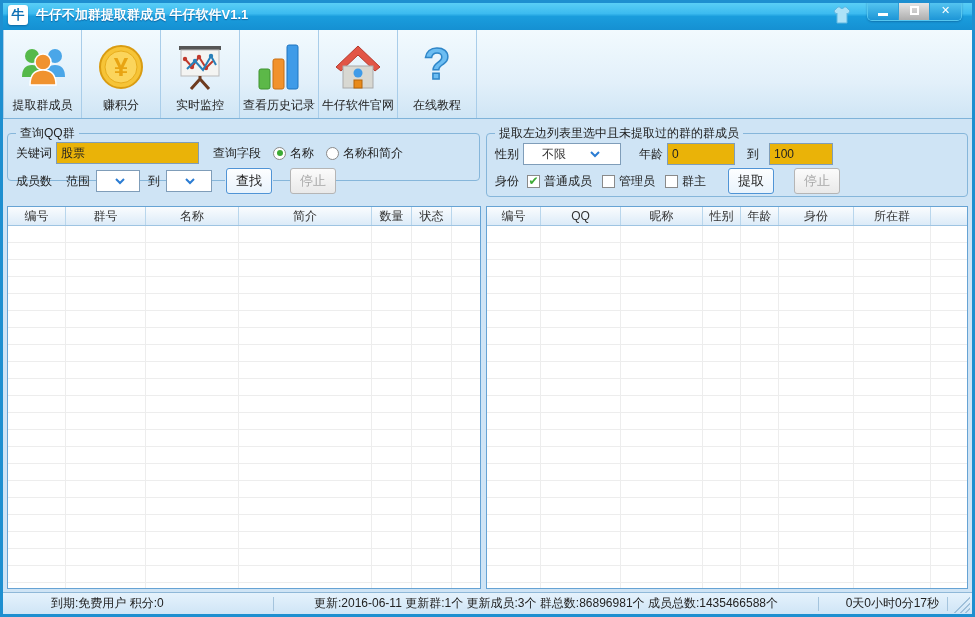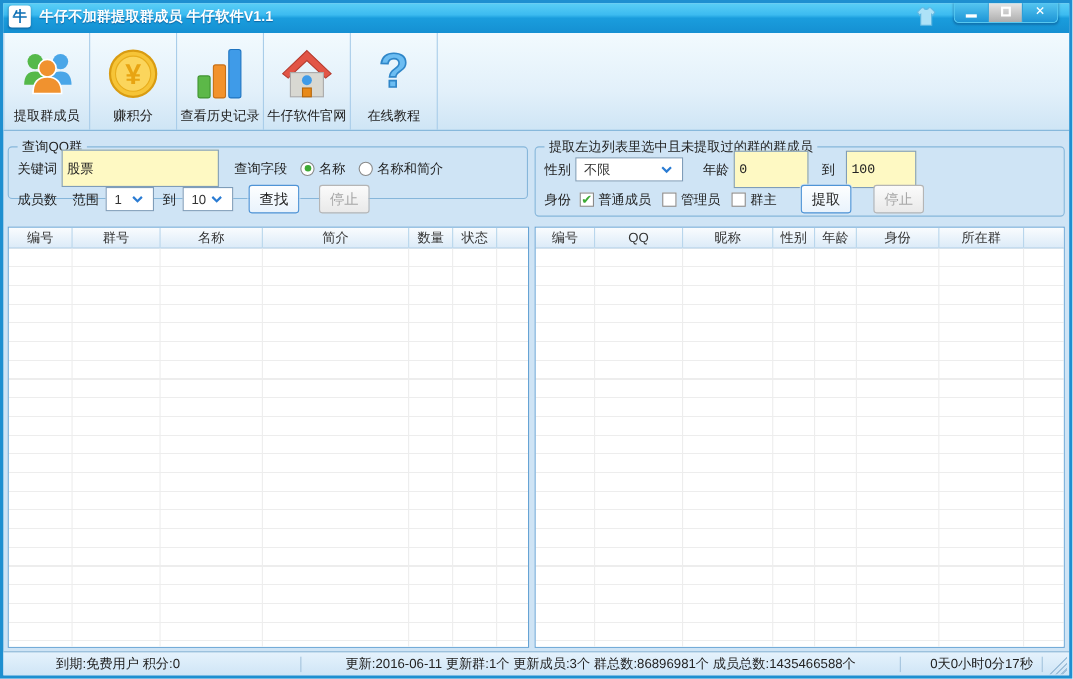--- a/index.html
+++ b/index.html
@@ -42,24 +42,24 @@
     align-items:center; justify-content:center; }
   .tbtn .tlabel{ font-size:12px; color:#222; white-space:nowrap; }
 
   
   .groupbox{ position:absolute; border:1px solid #86b6da; border-radius:4px; }
   .gb-legend{ position:absolute; top:-8px; left:8px; background:#cfe4f5; padding:0 4px;
     font-size:12px; color:#222; line-height:14px; }
   .gb-row{ position:absolute; left:0; right:0; height:22px; display:flex; align-items:center; }
   .lbl{ color:#222; white-space:nowrap; }
 
-  .txt{ height:22px; border:1px solid #7f9db9; background:#fef9c3; padding:16px 4px;
-    font-family:Liberation Mono, monospace; font-size:12px; color:#222; }
+  .txt{ height:22px; border:1px solid #7f9db9; background:#eab308; padding:4px 4px;
+    font-family:Liberation Sans, sans-serif; font-size:12px; color:#222; }
   .combo{ height:22px; border:1px solid #7f9db9; background:#fff; display:flex;
-    align-items:center; padding:0 7px; cursor:pointer; position:relative; }
+    align-items:center; padding:0 18px; cursor:pointer; position:relative; }
   .combo .cv{ flex:1; overflow:hidden; white-space:nowrap; }
   .combo .chev{ width:14px; display:flex; align-items:center; justify-content:center; }
 
   .radio{ width:13px; height:13px; border:1px solid #8a8a8a; border-radius:50%;
     background:#fff; display:inline-flex; align-items:center; justify-content:center;
     margin-right:4px; cursor:pointer; flex:none; }
   .radio .dot{ width:6px; height:6px; border-radius:50%; background:#3daa35; }
   .check{ width:13px; height:13px; border:1px solid #8a8a8a; background:#fff;
     display:inline-flex; align-items:center; justify-content:center; margin-right:4px;
     cursor:pointer; flex:none; font-size:12px; line-height:12px; color:#3daa35; font-weight:bold; }
@@ -141,20 +141,38 @@
       <div class="ticon">
         <svg width="50" height="48" viewBox="0 0 50 48">
           <circle cx="25" cy="24" r="21" fill="#f6c437" stroke="#d99c12" stroke-width="2"></circle>
           <circle cx="25" cy="24" r="16" fill="#fbd55c" stroke="#e8ad1c" stroke-width="1"></circle>
           <text x="25" y="33" text-anchor="middle" font-size="26" font-weight="bold" fill="#e8a412">¥</text>
         </svg>
       </div>
       <div class="tlabel">赚积分</div>
     </div>
 
+    <div class="tbtn">
+      <div class="ticon">
+        <svg width="50" height="48" viewBox="0 0 50 48">
+          <rect x="4" y="3" width="42" height="4" fill="#555"></rect>
+          <rect x="6" y="7" width="38" height="26" fill="#f4f4f2" stroke="#bbb"></rect>
+          <polyline points="10,16 17,24 24,14 31,25 38,18" fill="none" stroke="#c0392b" stroke-width="2"></polyline>
+          <circle cx="10" cy="16" r="2.2" fill="#c0392b"></circle>
+            <circle cx="17" cy="24" r="2.2" fill="#c0392b"></circle>
+          <circle cx="24" cy="14" r="2.2" fill="#c0392b"></circle>
+            <circle cx="31" cy="25" r="2.2" fill="#c0392b"></circle>
+          <polyline points="12,26 20,18 28,27 36,13 41,22" fill="none" stroke="#2980b9" stroke-width="2"></polyline>
+          <circle cx="20" cy="18" r="2.2" fill="#2980b9"></circle>
+            <circle cx="36" cy="13" r="2.2" fill="#2980b9"></circle>
+          <path d="M25 33 L25 38 M25 36 L16 46 M25 36 L34 46" stroke="#6d3b1f" stroke-width="3" fill="none"></path>
+        </svg>
+      </div>
+      <div class="tlabel">实时监控</div>
+    </div>
 
     <div class="tbtn">
       <div class="ticon">
         <svg width="50" height="48" viewBox="0 0 50 48">
           <rect x="5" y="26" width="11" height="20" rx="2" fill="#5cb848" stroke="#3f9330"></rect>
           <rect x="19" y="16" width="11" height="30" rx="2" fill="#f2922c" stroke="#c86f14"></rect>
           <rect x="33" y="2" width="11" height="44" rx="2" fill="#3f9be8" stroke="#1f74c0"></rect>
         </svg>
       </div>
       <div class="tlabel">查看历史记录</div>

